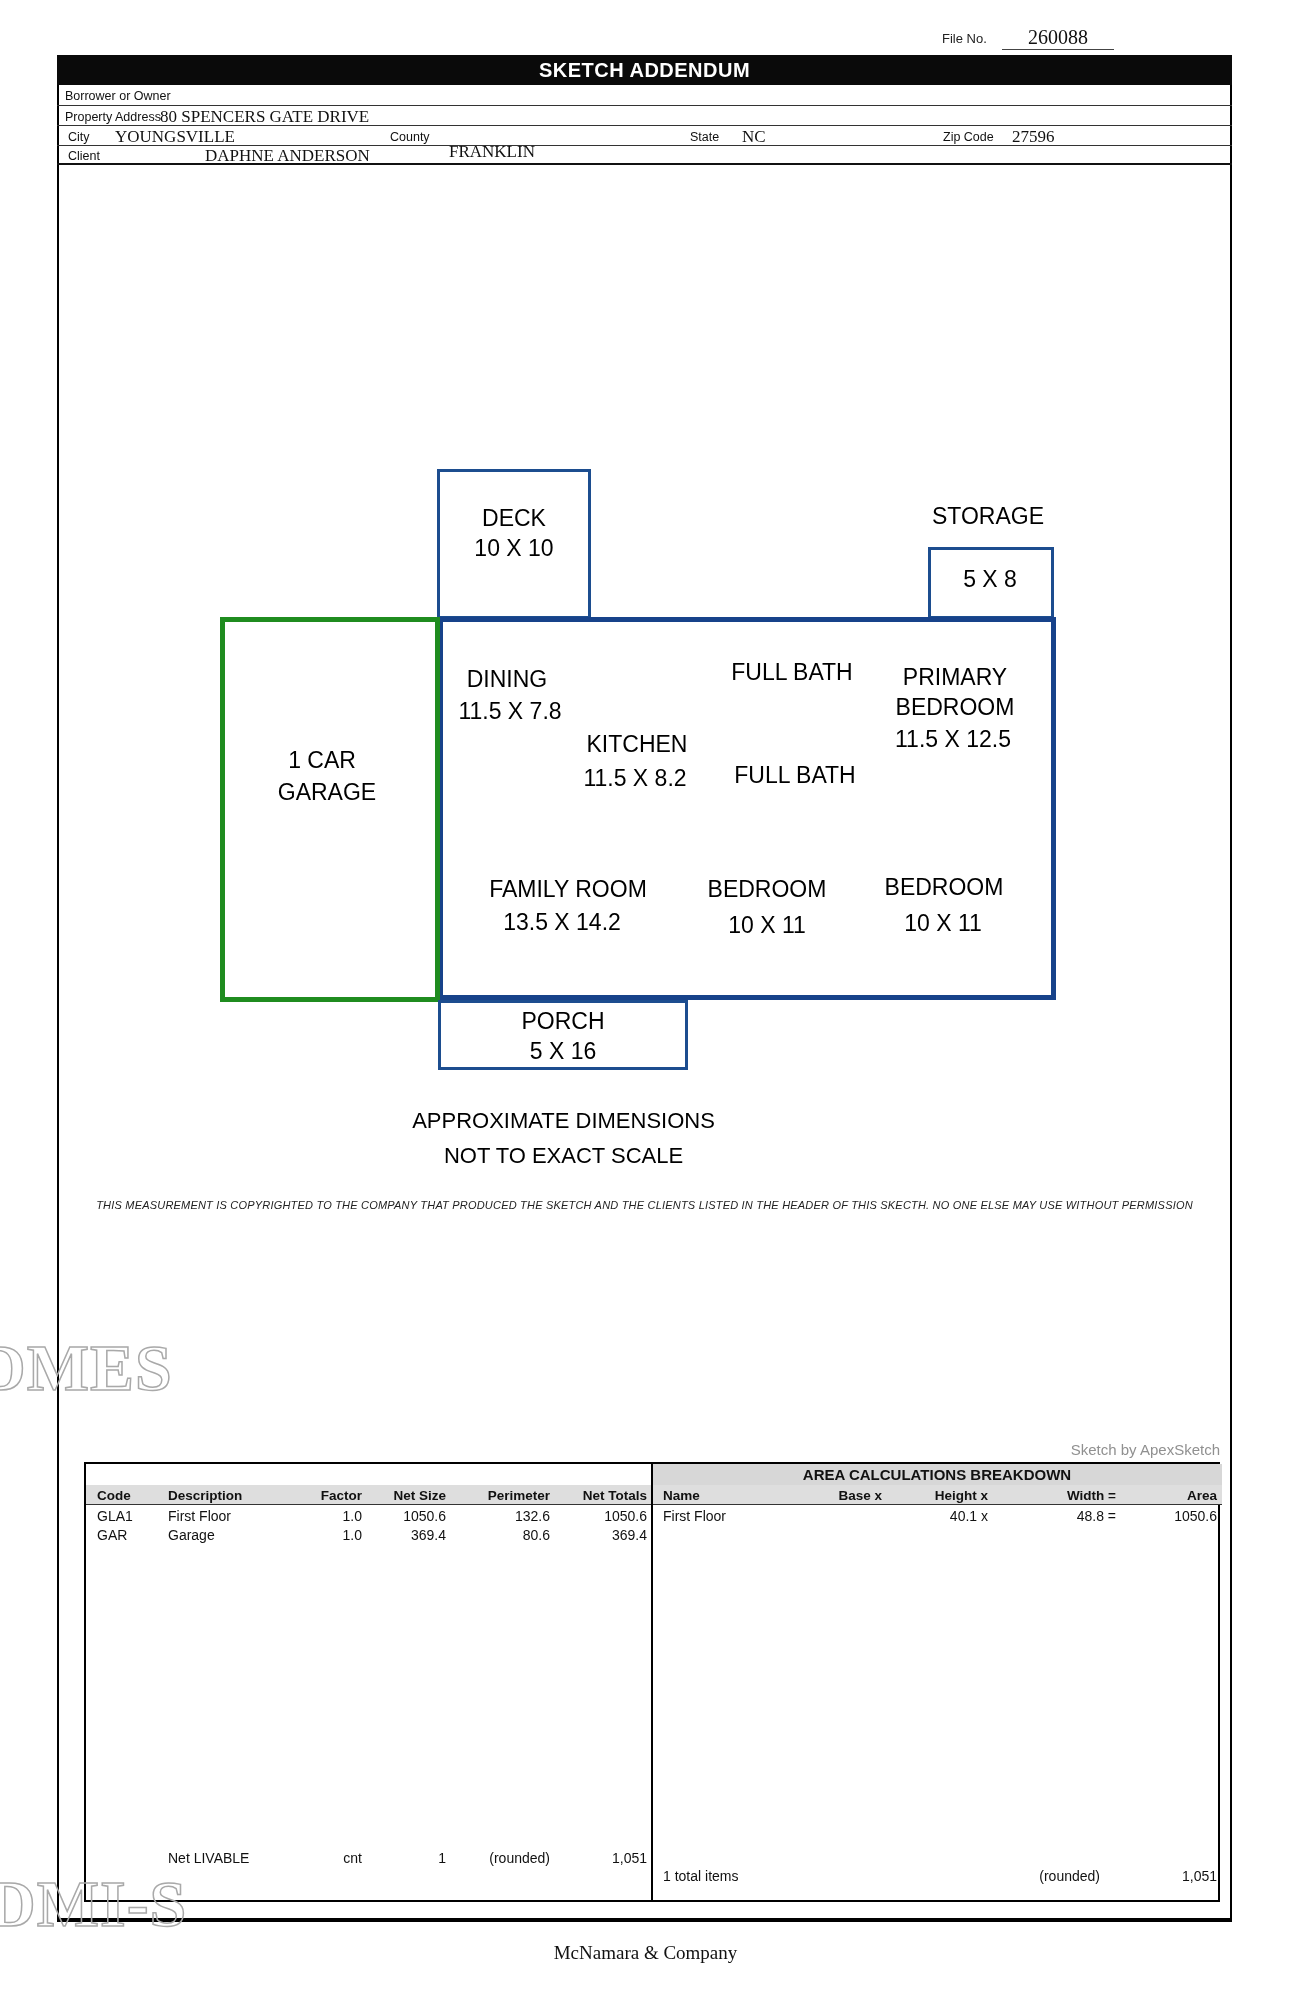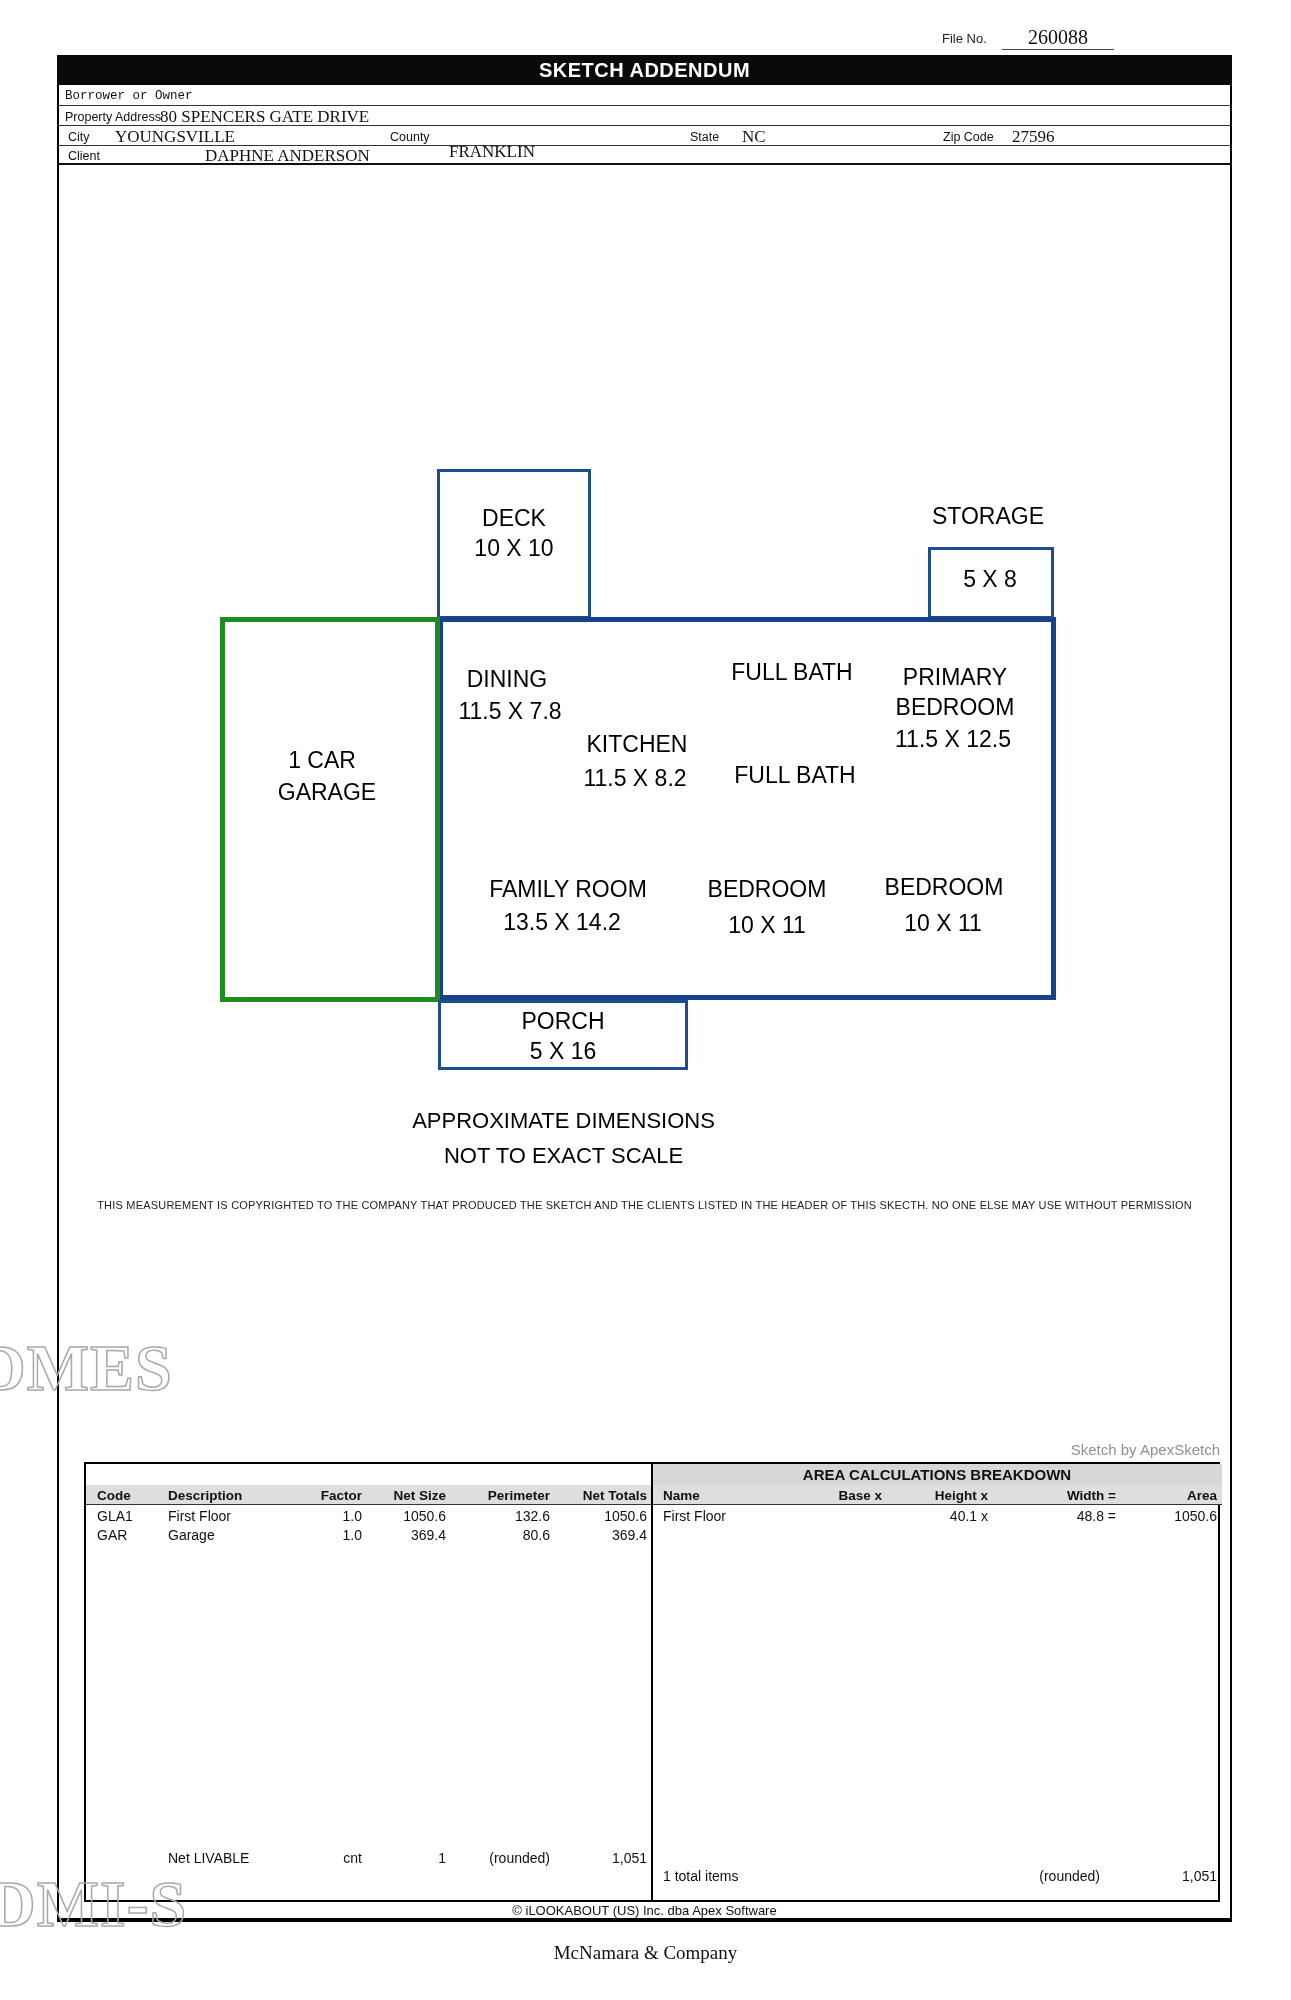--- a/index.html
+++ b/index.html
@@ -46,21 +46,21 @@
 <div class="page">
 
   <div class="abs file-label" style="left:942px;top:31px;">File No.</div>
   <div class="abs file-value" style="left:1002px;top:26px;width:112px;">260088</div>
 
   <div class="abs frame" style="left:57px;top:55px;width:1175px;height:1867px;"></div>
 
   <div class="abs titlebar" style="left:57px;top:55px;width:1175px;height:30px;">SKETCH ADDENDUM</div>
 
   <div class="abs formrow" style="left:57px;top:85px;width:1175px;height:21px;">
-    <span class="lbl abs" style="left:8px;top:4px;font-family:Liberation Mono, monospace;">Borrower or Owner</span>
+    <span class="lbl abs" style="left:8px;top:4px;">Borrower or Owner</span>
   </div>
   <div class="abs formrow" style="left:57px;top:106px;width:1175px;height:20px;">
     <span class="lbl abs" style="left:8px;top:4px;">Property Address</span>
     <span class="val abs" style="left:103px;top:1px;">80 SPENCERS GATE DRIVE</span>
   </div>
   <div class="abs formrow" style="left:57px;top:126px;width:1175px;height:20px;">
     <span class="lbl abs" style="left:11px;top:4px;">City</span>
     <span class="val abs" style="left:58px;top:1px;">YOUNGSVILLE</span>
     <span class="lbl abs" style="left:333px;top:4px;">County</span>
     <span class="val abs" style="left:392px;top:16px;">FRANKLIN</span>
@@ -110,21 +110,21 @@
   <div class="abs room" style="left:767px;top:912px;">10 X 11</div>
 
   <div class="abs room" style="left:944px;top:874px;">BEDROOM</div>
   <div class="abs room" style="left:943px;top:910px;">10 X 11</div>
 
   <div class="abs room" style="left:563px;top:1008px;">PORCH</div>
   <div class="abs room" style="left:563px;top:1038px;">5 X 16</div>
 
   <div class="abs note" style="left:-82px;top:1108px;">APPROXIMATE DIMENSIONS</div>
   <div class="abs note" style="left:-82px;top:1143px;">NOT TO EXACT SCALE</div>
-  <div class="abs microcopy" style="left:57px;top:1199px;width:1175px;">THIS MEASUREMENT IS COPYRIGHTED TO THE COMPANY THAT PRODUCED THE SKETCH AND THE CLIENTS LISTED IN THE HEADER OF THIS SKECTH. NO ONE ELSE MAY USE WITHOUT PERMISSION</div>
+  <div class="abs microcopy" style="left:57px;top:1199px;width:1175px;font-style:italic;">THIS MEASUREMENT IS COPYRIGHTED TO THE COMPANY THAT PRODUCED THE SKETCH AND THE CLIENTS LISTED IN THE HEADER OF THIS SKECTH. NO ONE ELSE MAY USE WITHOUT PERMISSION</div>
 
   <div class="abs attribution" style="left:900px;top:1441px;width:320px;">Sketch by ApexSketch</div>
 
   <div class="abs tablebox" style="left:84px;top:1462px;width:1136px;height:440px;">
 
     <div class="abs tband" style="left:566px;top:0;width:570px;height:21px;">AREA CALCULATIONS BREAKDOWN</div>
 
     <div class="abs thead" style="left:0;top:21px;width:1136px;height:20px;"></div>
 
     <div class="abs divider" style="left:565px;top:0;height:436px;"></div>
@@ -165,20 +165,19 @@
     <div class="cell" style="left:577px;top:44px;">First Floor</div>
     <div class="cell r" style="left:818px;top:44px;width:84px;">40.1  x</div>
     <div class="cell r" style="left:946px;top:44px;width:84px;">48.8  =</div>
     <div class="cell r" style="left:1041px;top:44px;width:90px;">1050.6</div>
 
     <div class="cell" style="left:577px;top:404px;">1 total items</div>
     <div class="cell r" style="left:930px;top:404px;width:84px;">(rounded)</div>
     <div class="cell r" style="left:1041px;top:404px;width:90px;">1,051</div>
   </div>
 
-  <div class="abs software" style="left:57px;top:1903px;width:1175px;">© iLOOKABOUT (US) Inc. dba Apex Software</div>
   <div class="abs thickline" style="left:57px;top:1918px;width:1175px;height:4px;"></div>
   <div class="abs company" style="left:0;top:1942px;width:1291px;">McNamara &amp; Company</div>
 
   <div class="abs wm" style="left:-22px;top:1330px;">DMES</div>
   <div class="abs wm" style="left:-12px;top:1866px;">DMI-S</div>
 
 </div>
 
 </body></html>

